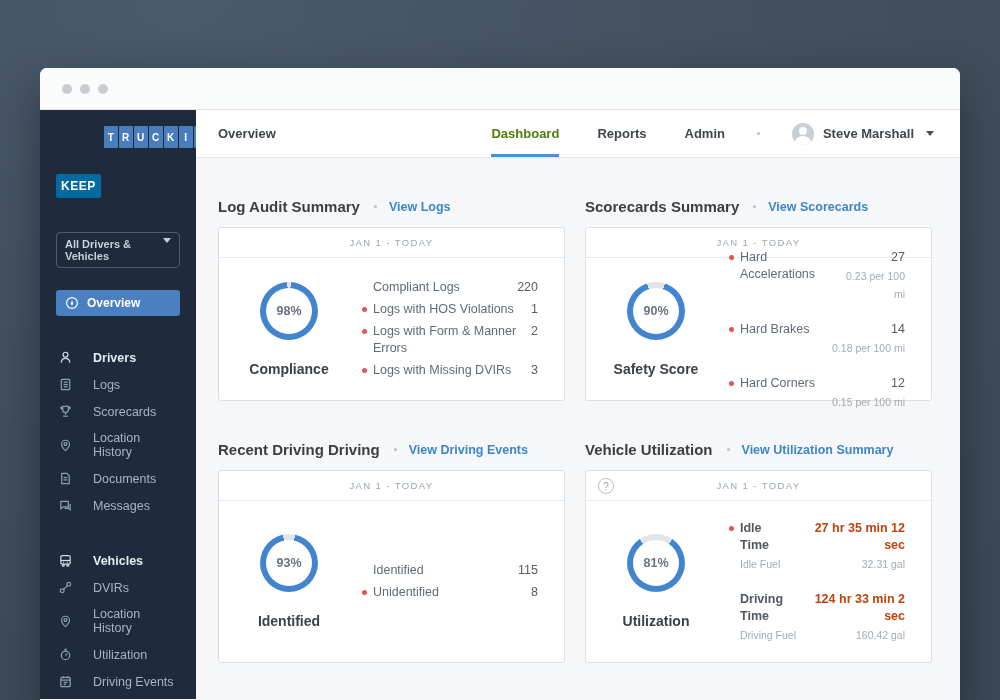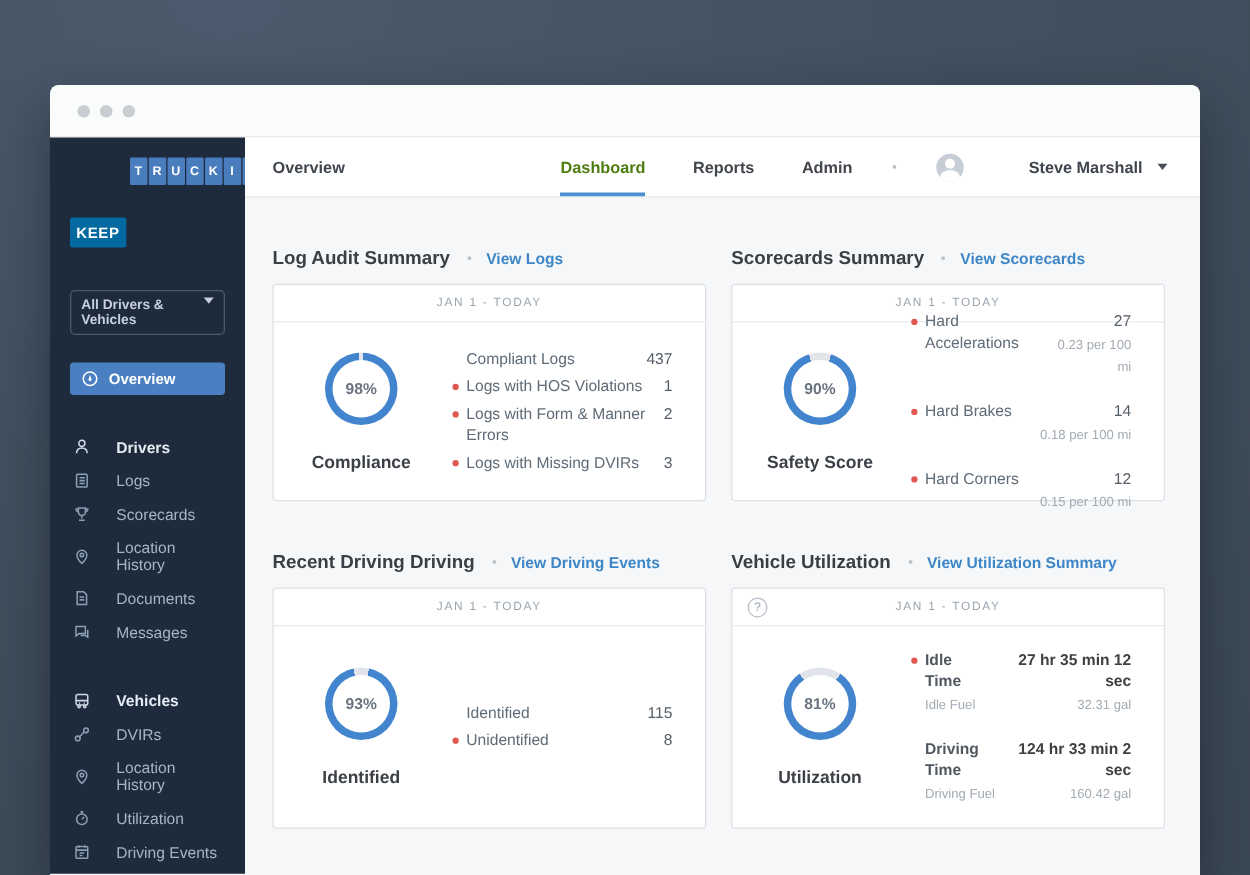--- a/index.html
+++ b/index.html
@@ -57,21 +57,21 @@
   .tab.active { color:#4d7c0f; border-bottom-color:#4a90d2; }
   .sep-dot { width:3px; height:3px; border-radius:50%; background:#b9c1c8;
     align-self:center; margin-right:32px; }
   .user { display:flex; align-items:center; gap:9px; cursor:pointer; }
   .avatar { width:22px; height:22px; border-radius:50%; background:#c7ced5;
     overflow:hidden; position:relative; flex:none; }
   .avatar .head { position:absolute; left:7px; top:4px; width:8px; height:8px;
     border-radius:50%; background:#fff; }
   .avatar .body { position:absolute; left:3px; top:13px; width:16px; height:12px;
     border-radius:50%; background:#fff; }
-  .user-name { font-size:13px; font-weight:bold; color:#3f454c;margin-left:43px; }
+  .user-name { font-size:13px; font-weight:bold; color:#3f454c; }
   .user .caret { border-top-color:#4a4f56; margin-left:3px; }
 
   .content { padding:40px 28px 0 22px; display:grid;
     grid-template-columns:1fr 1fr; column-gap:20px; row-gap:40px; }
   .section-head { display:flex; align-items:center; margin-bottom:12px; }
   .section-title { font-size:15px; font-weight:bold; color:#3a3f45; }
   .head-dot { width:3px; height:3px; border-radius:50%; background:#b9c1c8;
     margin:0 12px 0 14px; }
   .view-link { font-size:12.5px; font-weight:bold; color:#3d86c8; cursor:pointer; }
 
@@ -100,21 +100,21 @@
   .srow + .srow { margin-top:5px; }
   .spaced .srow + .srow { margin-top:19px; }
   .bullet { position:absolute; left:-11px; top:6px; width:5px; height:5px;
     border-radius:50%; background:#e05650; }
   .srow-label { font-size:12.5px; color:#5f6b77; line-height:17px; }
   .srow-sublabel { font-size:10.5px; color:#a3abb4; line-height:13px; }
   .srow-valblock { text-align:right; }
   .srow-value { font-size:12.5px; color:#555d66; line-height:17px; }
   .srow-subvalue { font-size:10.5px; color:#a3abb4; line-height:13px; }
   .util .srow-label { font-weight:bold; color:#515861; }
-  .util .srow-value, .big-val .srow-value { font-weight:bold; color:#404040; }
+  .util .srow-value, .big-val .srow-value { font-weight:bold; color:#c2410c; }
 </style>
 </head>
 <body>
 
 <div class="stage">
   <div class="window">
 
     <div class="titlebar">
       <div class="tdots">
         <span class="tdot"></span>
@@ -295,21 +295,21 @@
               <div class="card-body">
                 <div class="donut-col">
                   <div class="donut" style="background: conic-gradient(from -3.6deg, rgb(225, 229, 233) 0deg, rgb(225, 229, 233) 7.2deg, rgb(66, 133, 206) 7.2deg, rgb(66, 133, 206) 360deg);">
                     <div class="donut-inner">98%</div>
                   </div>
                   <div class="donut-label">Compliance</div>
                 </div>
                 <div class="stats-col">
                   <div class="srow">
                     <span class="srow-label">Compliant Logs</span>
-                    <span class="srow-value">437</span>
+                    <span class="srow-value">220</span>
                   </div>
                   <div class="srow">
                     <span class="bullet"></span>
                     <span class="srow-label">Logs with HOS Violations</span>
                     <span class="srow-value">1</span>
                   </div>
                   <div class="srow">
                     <span class="bullet"></span>
                     <span class="srow-label">Logs with Form &amp; Manner Errors</span>
                     <span class="srow-value">2</span>

